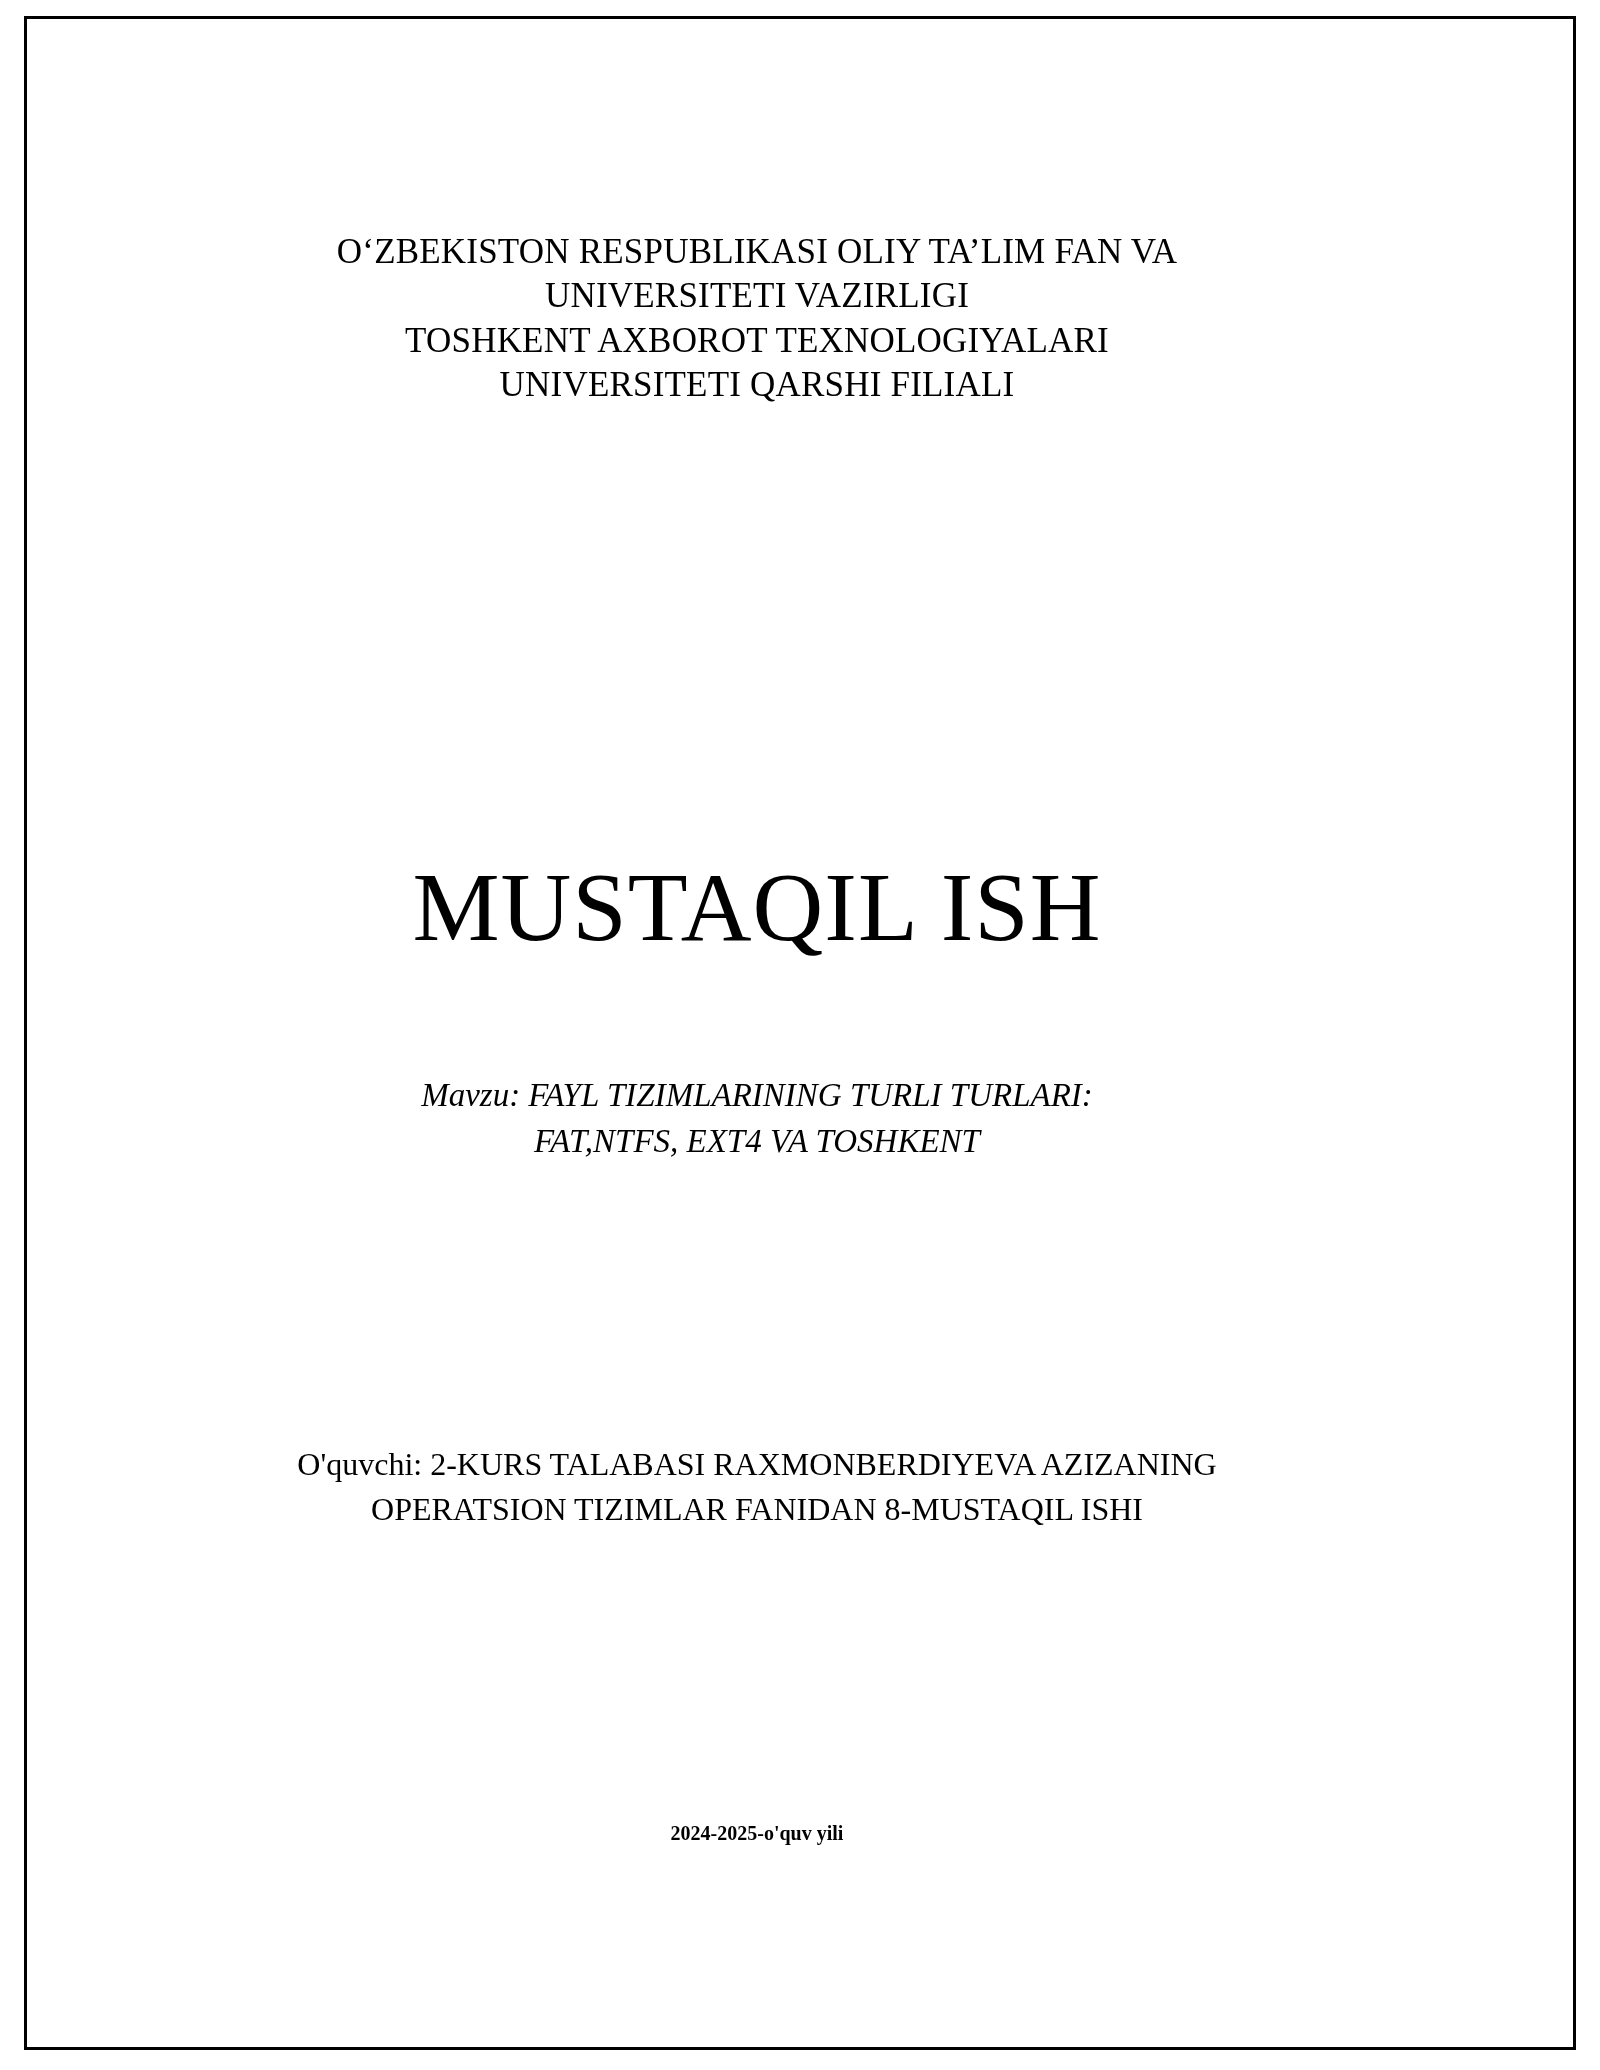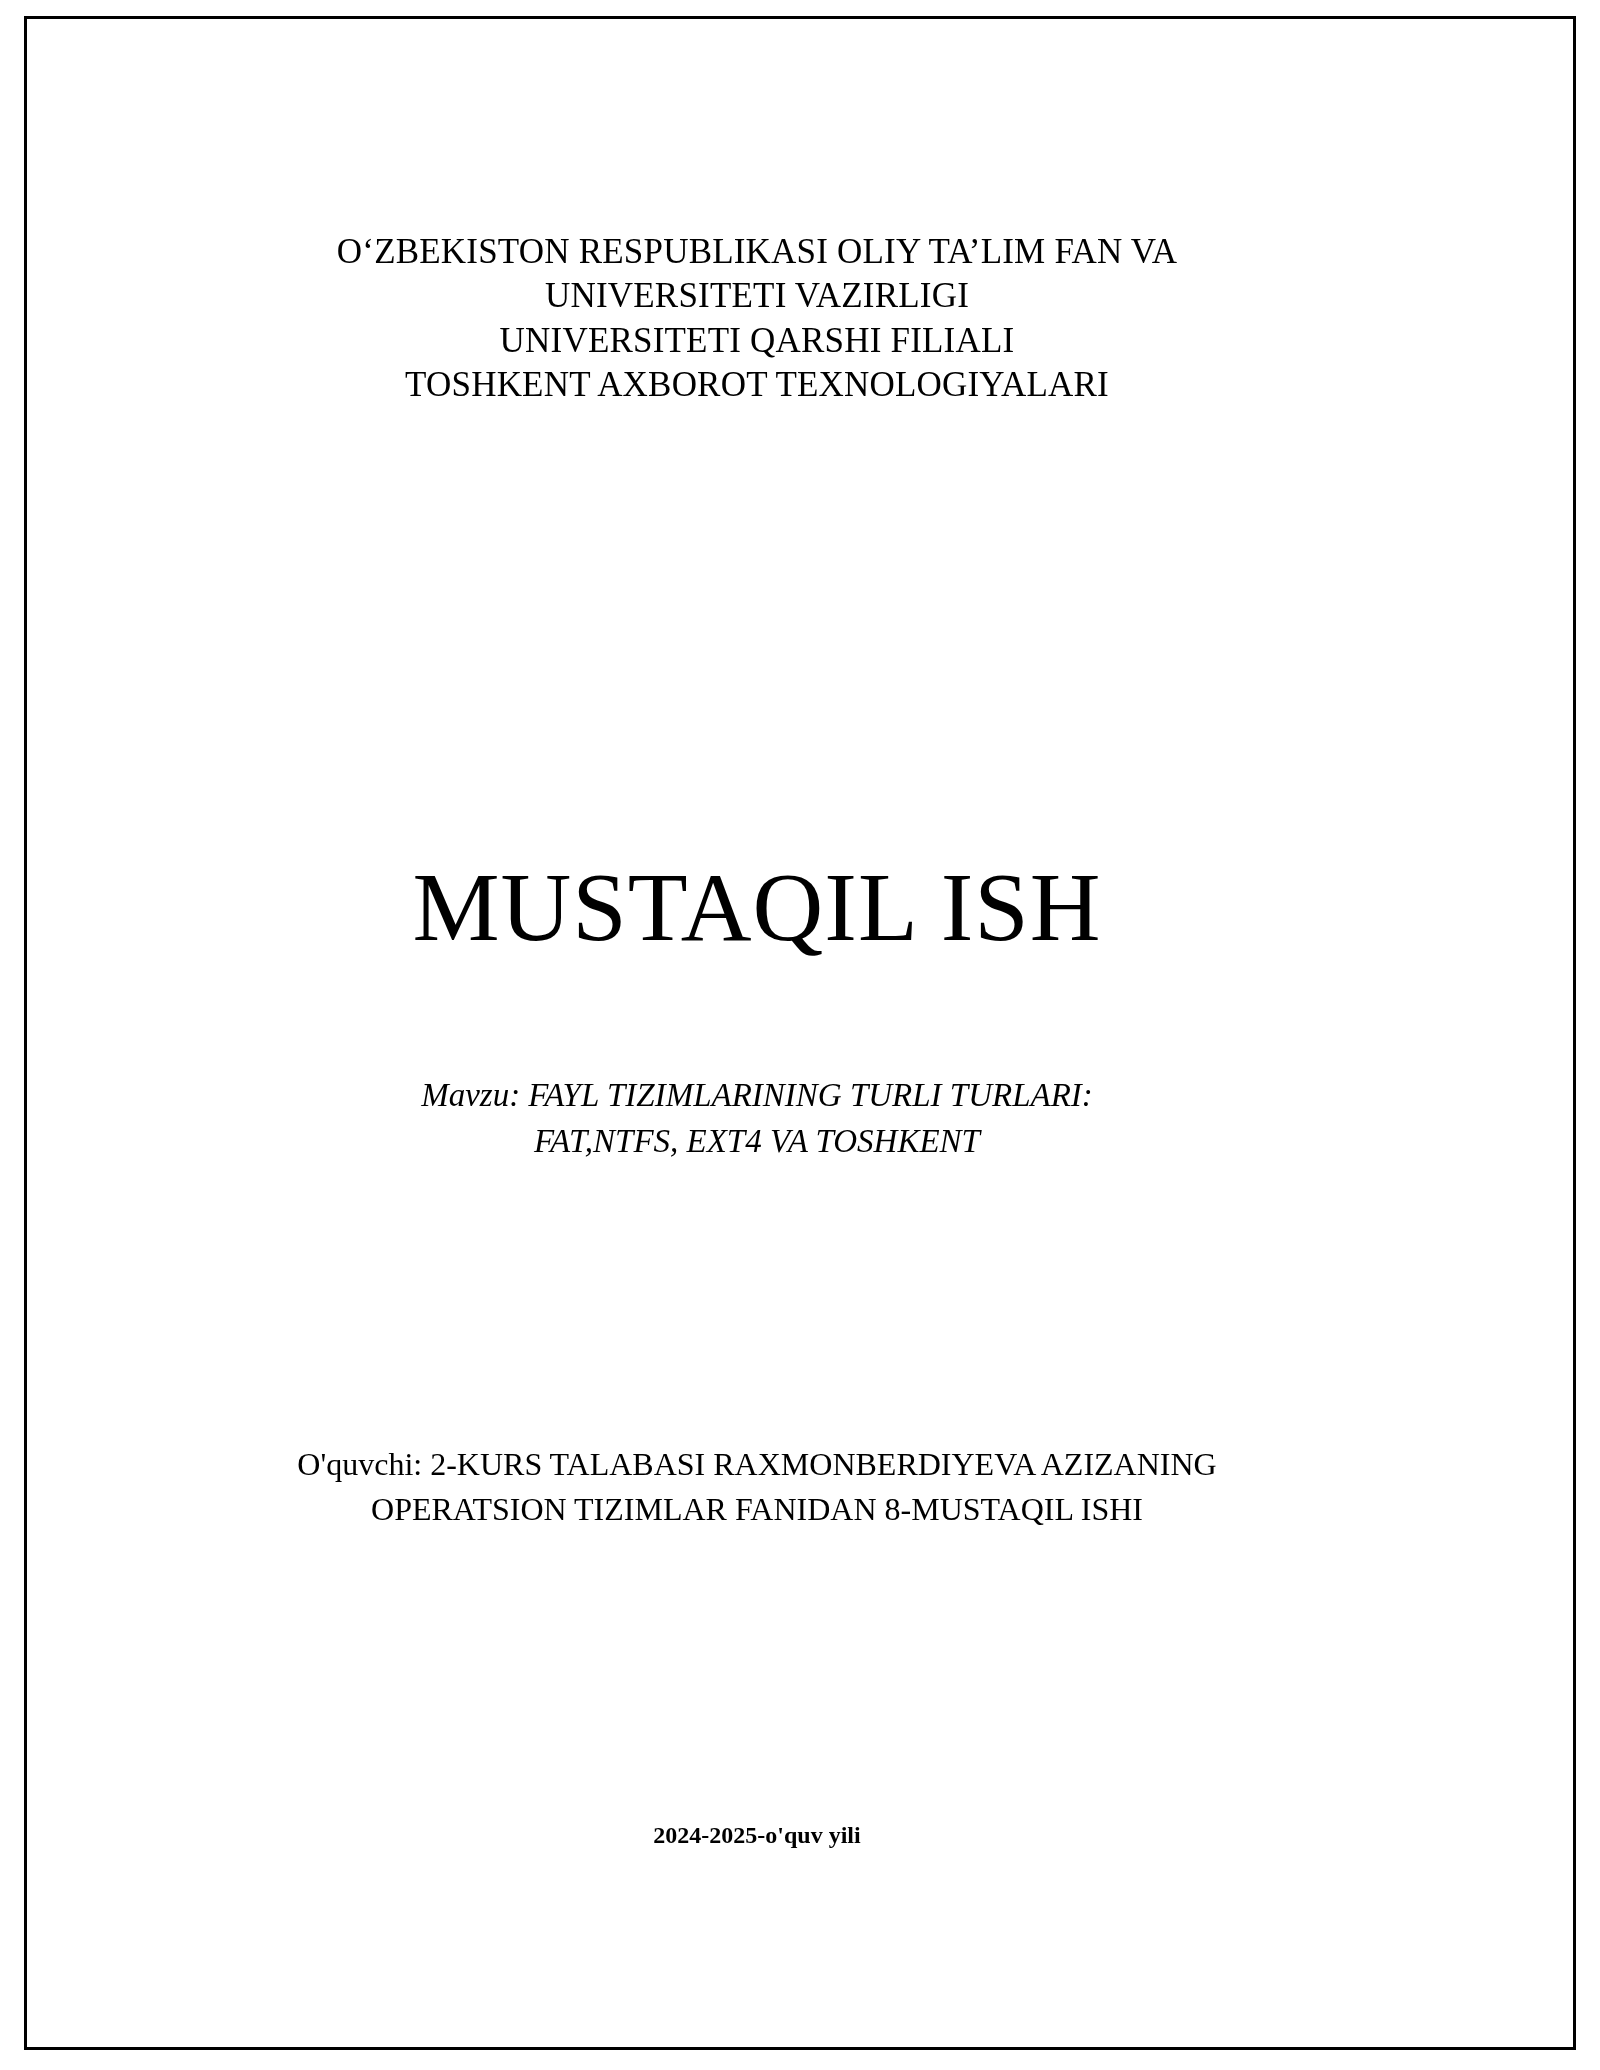--- a/index.html
+++ b/index.html
@@ -73,37 +73,37 @@
     text-align: center;
     font-size: 32px;
     line-height: 1.4;
   }
   .student-line {
     display: block;
   }
   .year-block {
     margin-top: 290px;
     text-align: center;
-    font-size: 24px;
+    font-size: 20px;
     font-weight: bold;
   }
 </style>
 </head>
 <body>
 
 <div class="page">
   <div class="page-frame"></div>
 
   <div class="content">
 
     <div class="org-block">
       <span class="org-line">O‘ZBEKISTON RESPUBLIKASI OLIY TA’LIM FAN VA</span>
       <span class="org-line">UNIVERSITETI VAZIRLIGI</span>
+      <span class="org-line">TOSHKENT AXBOROT TEXNOLOGIYALARI</span>
       <span class="org-line">UNIVERSITETI QARSHI FILIALI</span>
-      <span class="org-line">TOSHKENT AXBOROT TEXNOLOGIYALARI</span>
     </div>
 
     <div class="doc-title">MUSTAQIL ISH</div>
 
     <div class="subject-block">
       <span class="subject-line">Mavzu: FAYL TIZIMLARINING TURLI TURLARI:</span>
       <span class="subject-line">FAT,NTFS, EXT4 VA TOSHKENT</span>
     </div>
 
     <div class="student-block">

